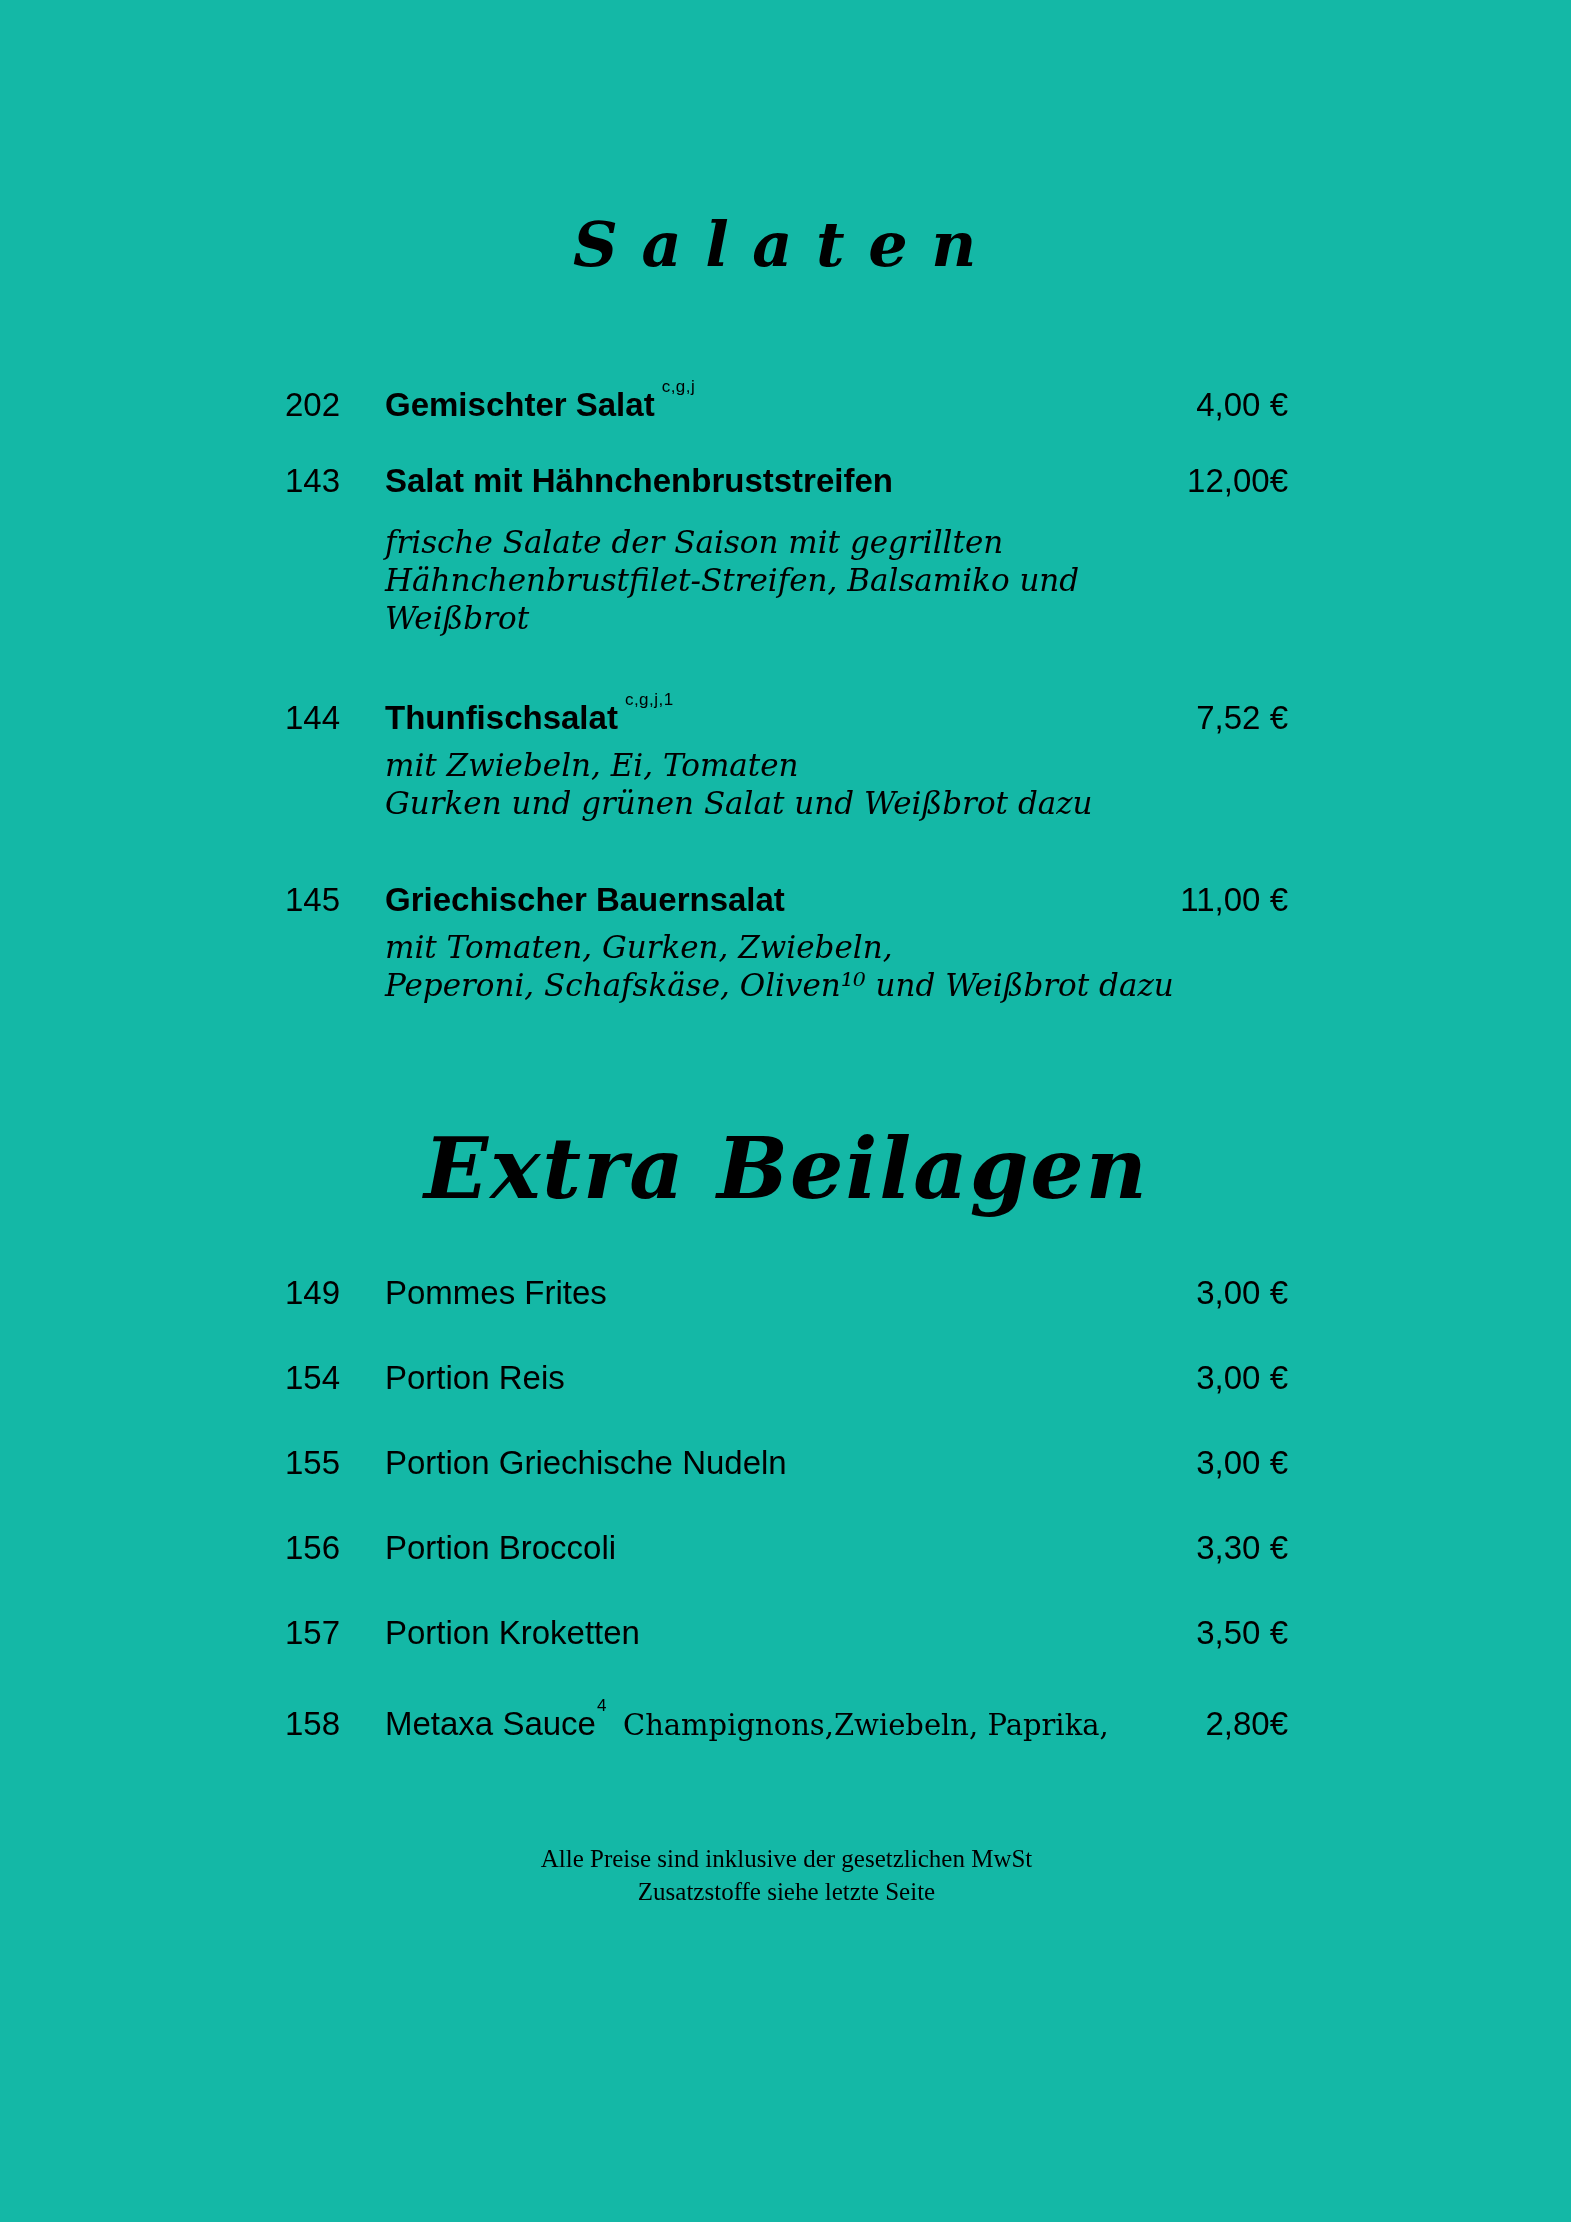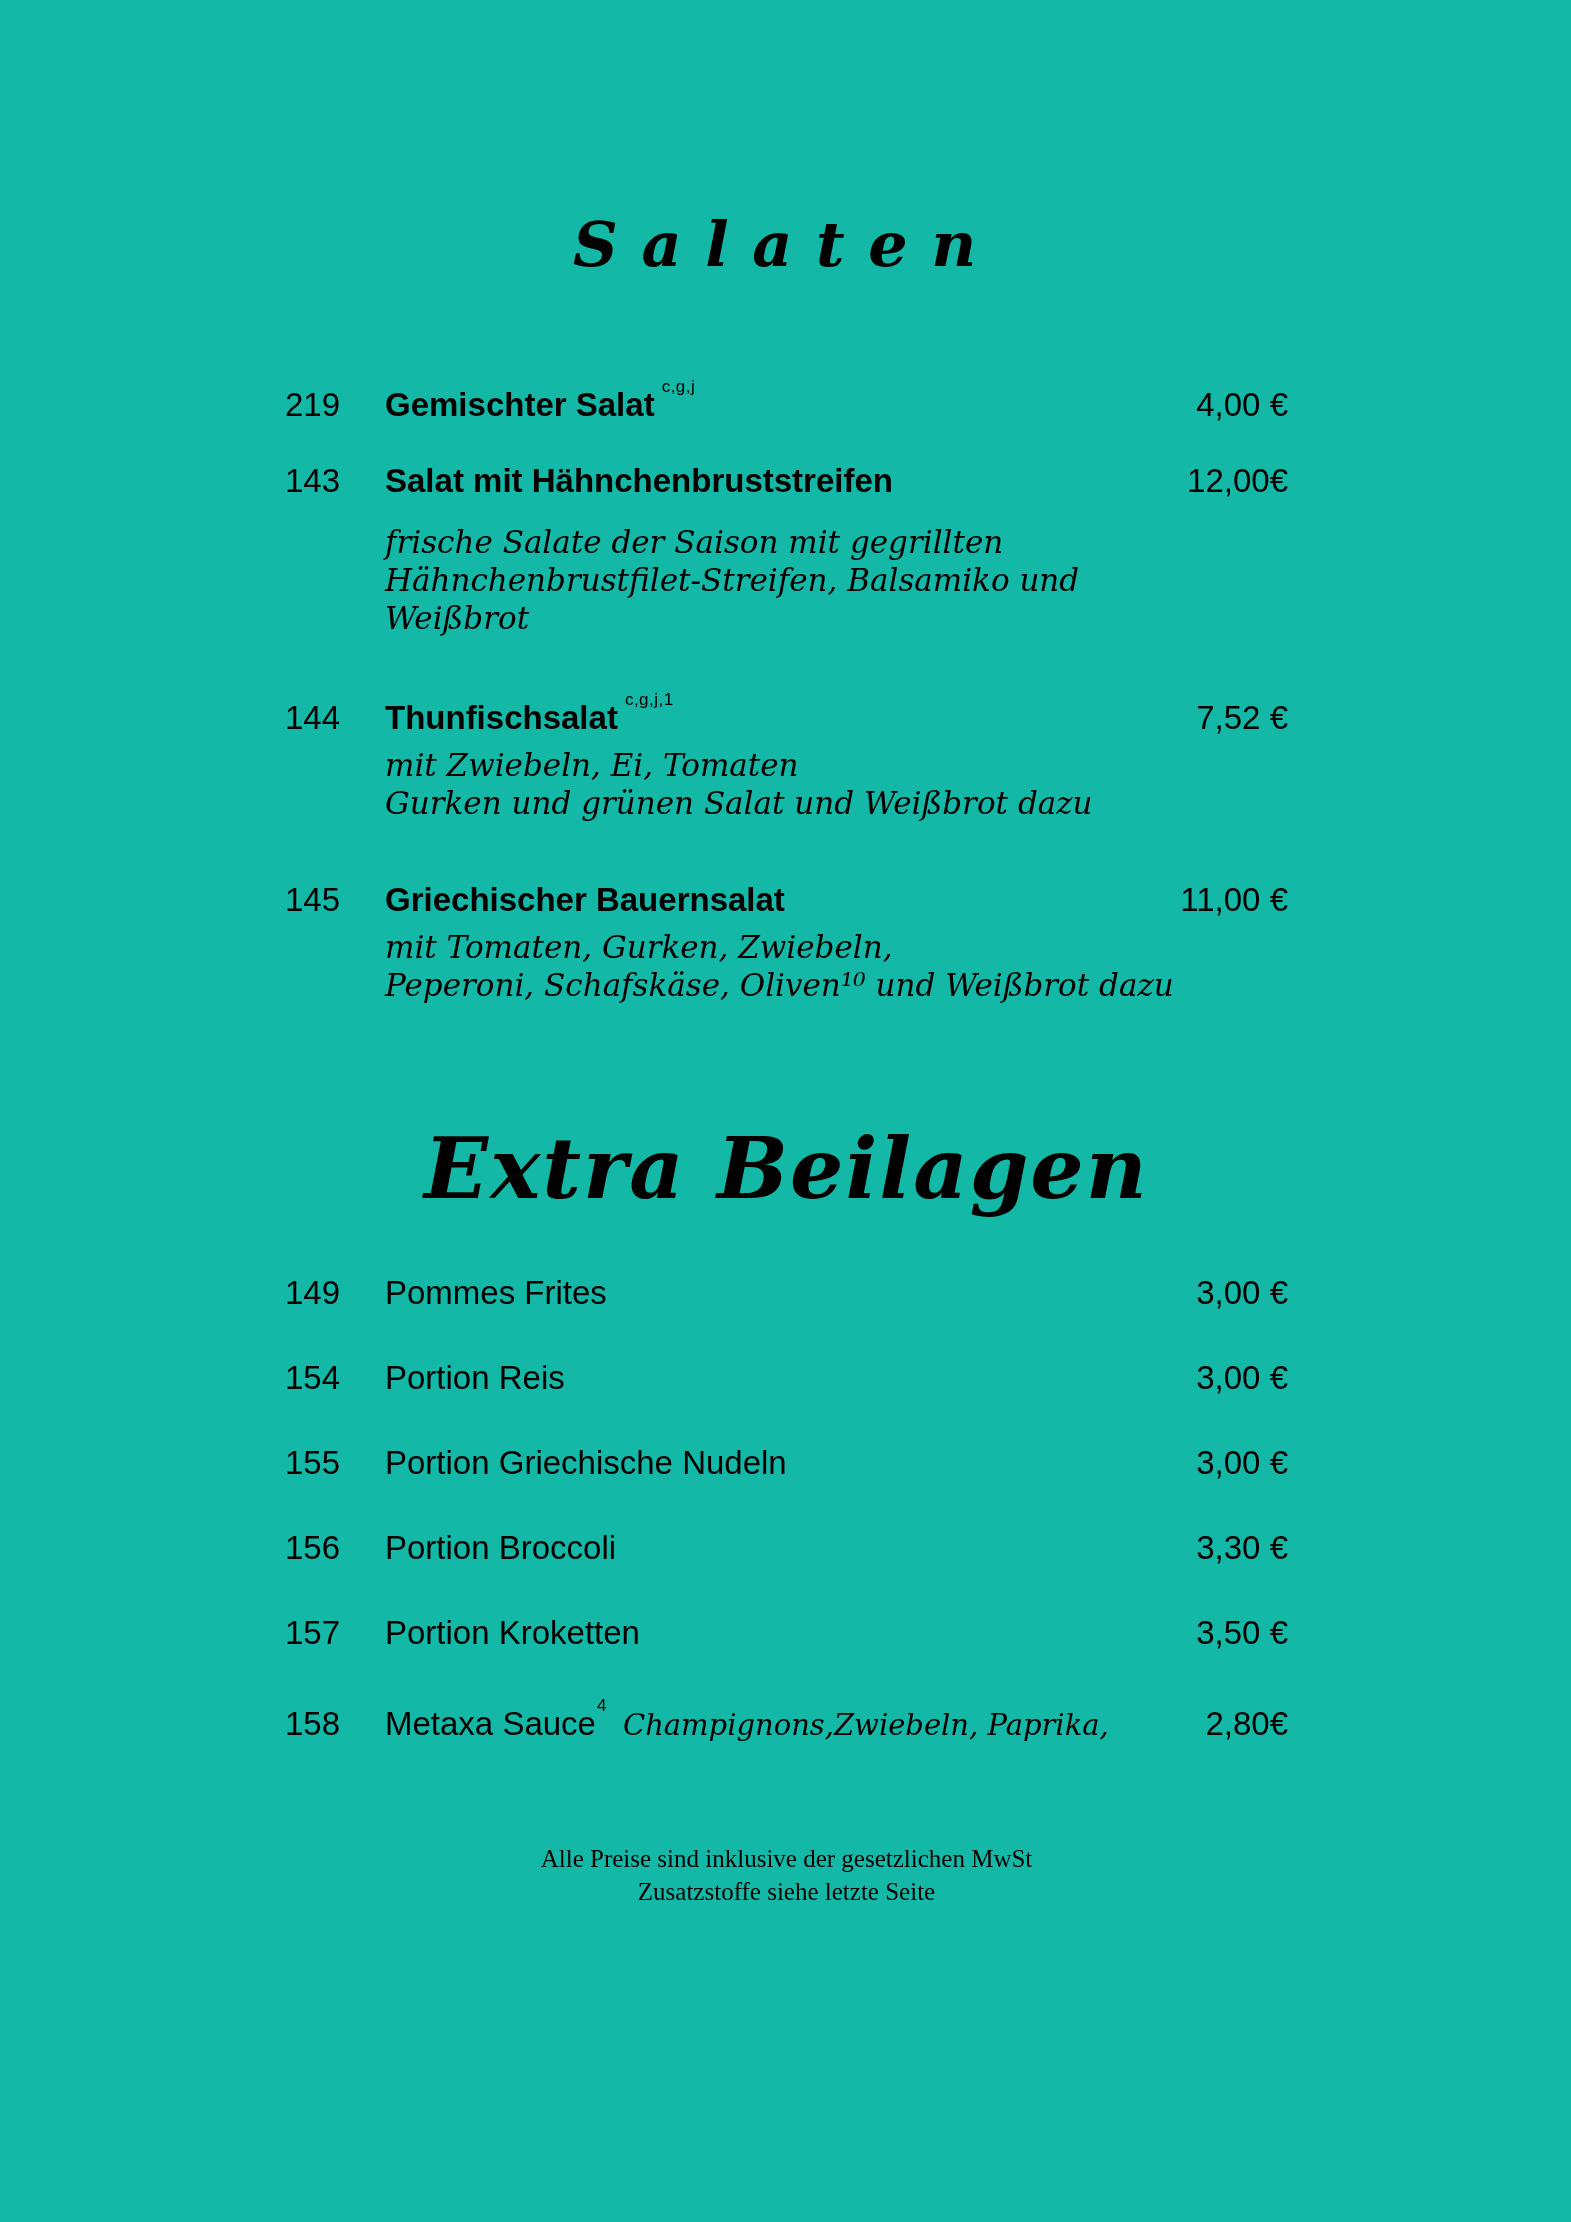--- a/index.html
+++ b/index.html
@@ -54,21 +54,20 @@
     font-size:17px;
     position:relative;
     top:-12px;
     margin-left:7px;
     letter-spacing:0.5px;
     font-weight:400;
   }
   sup.marks-tight { margin-left:1px; }
   .suffix {
     font-family:"DejaVu Serif", serif;
-    font-style:italic;
     font-weight:400;
     font-size:29px;
     margin-left:16px;
   }
   .desc {
     margin-left:100px;
     font-family:"DejaVu Serif", serif;
     font-style:italic;
     font-size:31px;
     line-height:38px;
@@ -91,21 +90,21 @@
 </style>
 </head>
 <body>
 
 <div class="sheet">
   <div class="content">
 
     <div class="h1">Salaten</div>
 
     <div class="row mt95">
-      <span class="num">219</span>
+      <span class="num">202</span>
       <span class="name bold-name"><span>Gemischter Salat</span><sup class="marks">c,g,j</sup></span>
       <span class="price">4,00 €</span>
     </div>
 
     <div class="row mt32">
       <span class="num">143</span>
       <span class="name bold-name"><span>Salat mit Hähnchenbruststreifen</span></span>
       <span class="price">12,00€</span>
     </div>
     <div class="desc mt20">frische Salate der Saison mit gegrillten</div>

